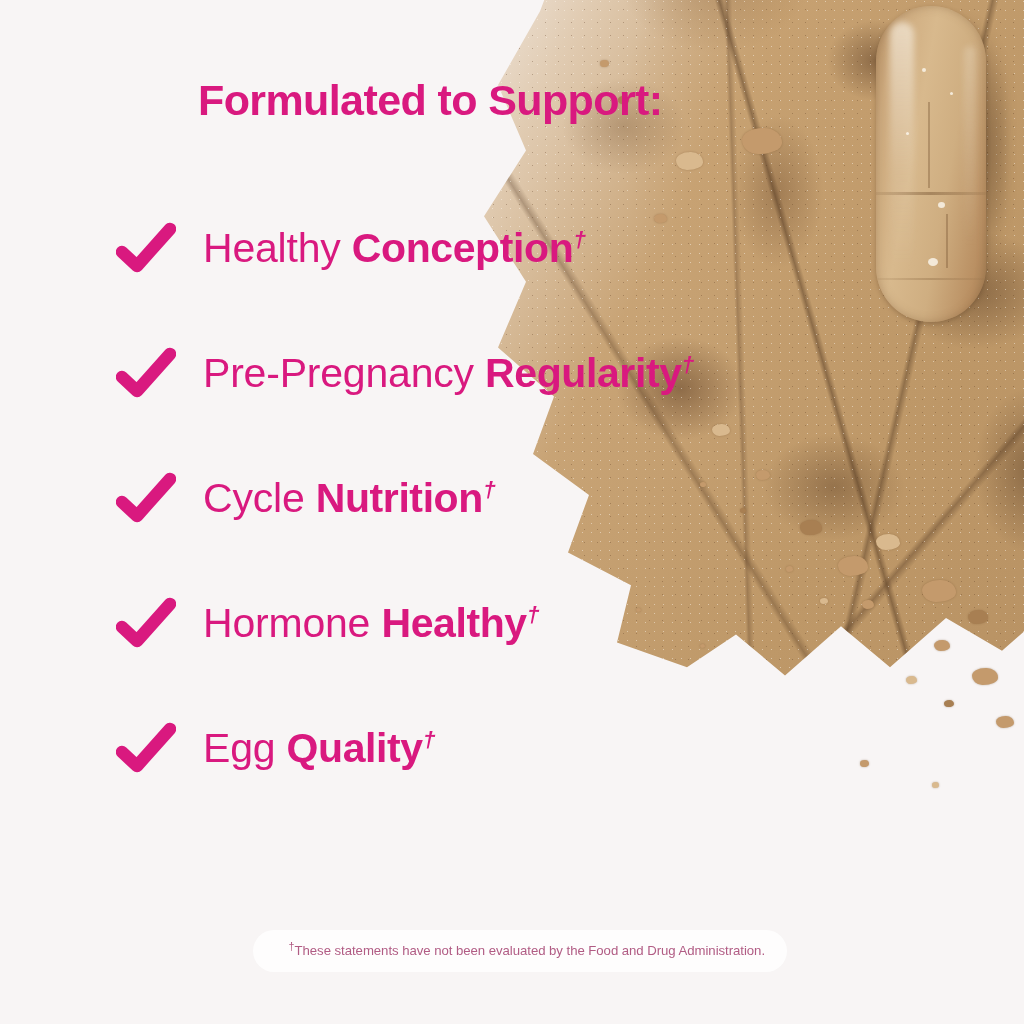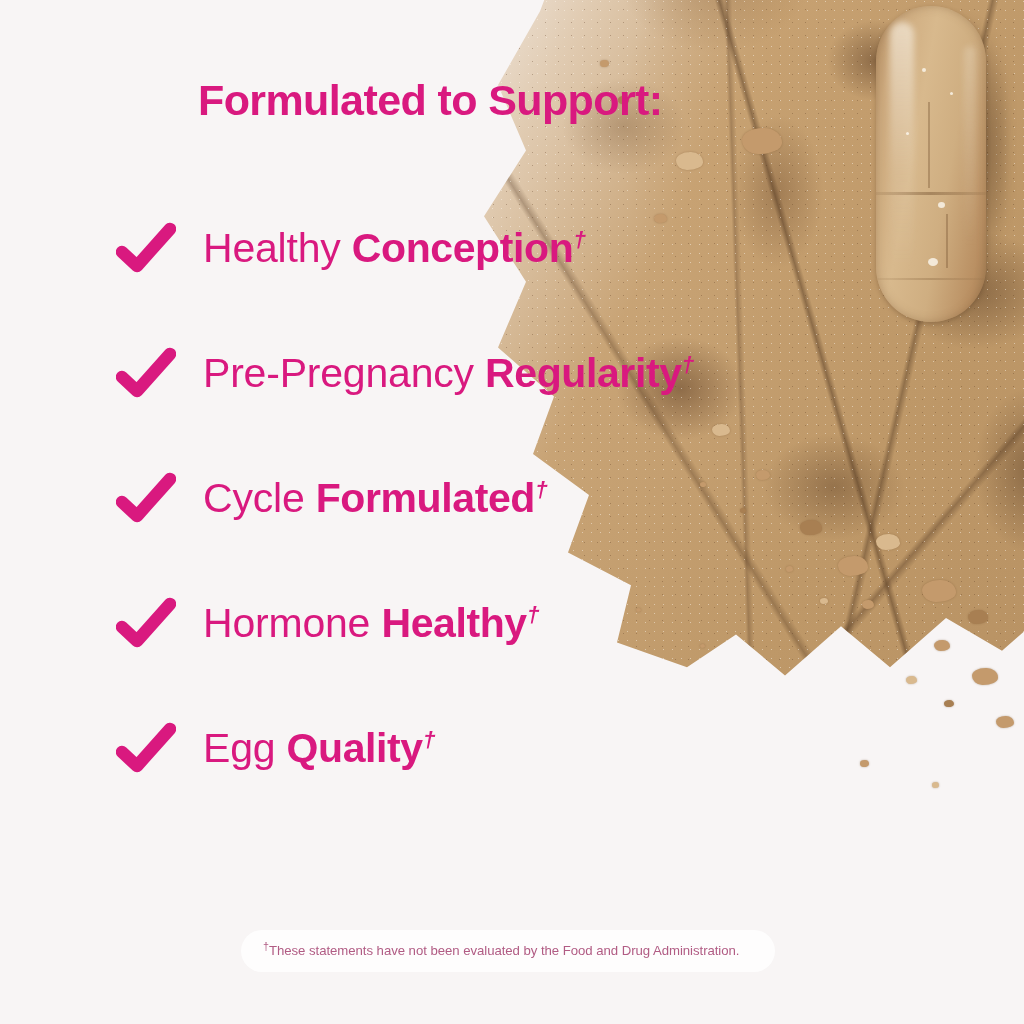--- a/index.html
+++ b/index.html
@@ -249,28 +249,28 @@
   .row-text .dag {
     font-weight: 700;
     font-style: italic;
     font-size: 0.56em;
     vertical-align: super;
     letter-spacing: 0;
   }
 
   .disclaimer {
     position: absolute;
-    left: 241px;
+    left: 253px;
     top: 930px;
     width: 534px;
     padding: 9px 22px 11px;
     box-sizing: border-box;
     background: rgba(255,255,255,0.82);
     border-radius: 22px;
-    text-align: left;
+    text-align: right;
     color: #b15c84;
     font-size: 13.2px;
     line-height: 1.45;
     letter-spacing: -0.05px;
   }
   .disclaimer .d-line { display: block; white-space: nowrap; }
   .disclaimer .d-dag { font-size: 0.82em; vertical-align: super; }
 </style>
 </head>
 <body>
@@ -343,21 +343,21 @@
         <svg class="check" viewBox="0 0 60 56" aria-hidden="true">
           <path d="M6 31 L21 45 L54 8" fill="none" stroke="#d9197f" stroke-width="12.5" stroke-linecap="round" stroke-linejoin="round"></path>
         </svg>
         <div class="row-text"><span class="lead">Pre-Pregnancy </span><span class="emph">Regularity</span><span class="dag">†</span></div>
       </div>
 
       <div class="row">
         <svg class="check" viewBox="0 0 60 56" aria-hidden="true">
           <path d="M6 31 L21 45 L54 8" fill="none" stroke="#d9197f" stroke-width="12.5" stroke-linecap="round" stroke-linejoin="round"></path>
         </svg>
-        <div class="row-text"><span class="lead">Cycle </span><span class="emph">Formulated</span><span class="dag">†</span></div>
+        <div class="row-text"><span class="lead">Cycle </span><span class="emph">Nutrition</span><span class="dag">†</span></div>
       </div>
 
       <div class="row">
         <svg class="check" viewBox="0 0 60 56" aria-hidden="true">
           <path d="M6 31 L21 45 L54 8" fill="none" stroke="#d9197f" stroke-width="12.5" stroke-linecap="round" stroke-linejoin="round"></path>
         </svg>
         <div class="row-text"><span class="lead">Hormone </span><span class="emph">Healthy</span><span class="dag">†</span></div>
       </div>
 
 

